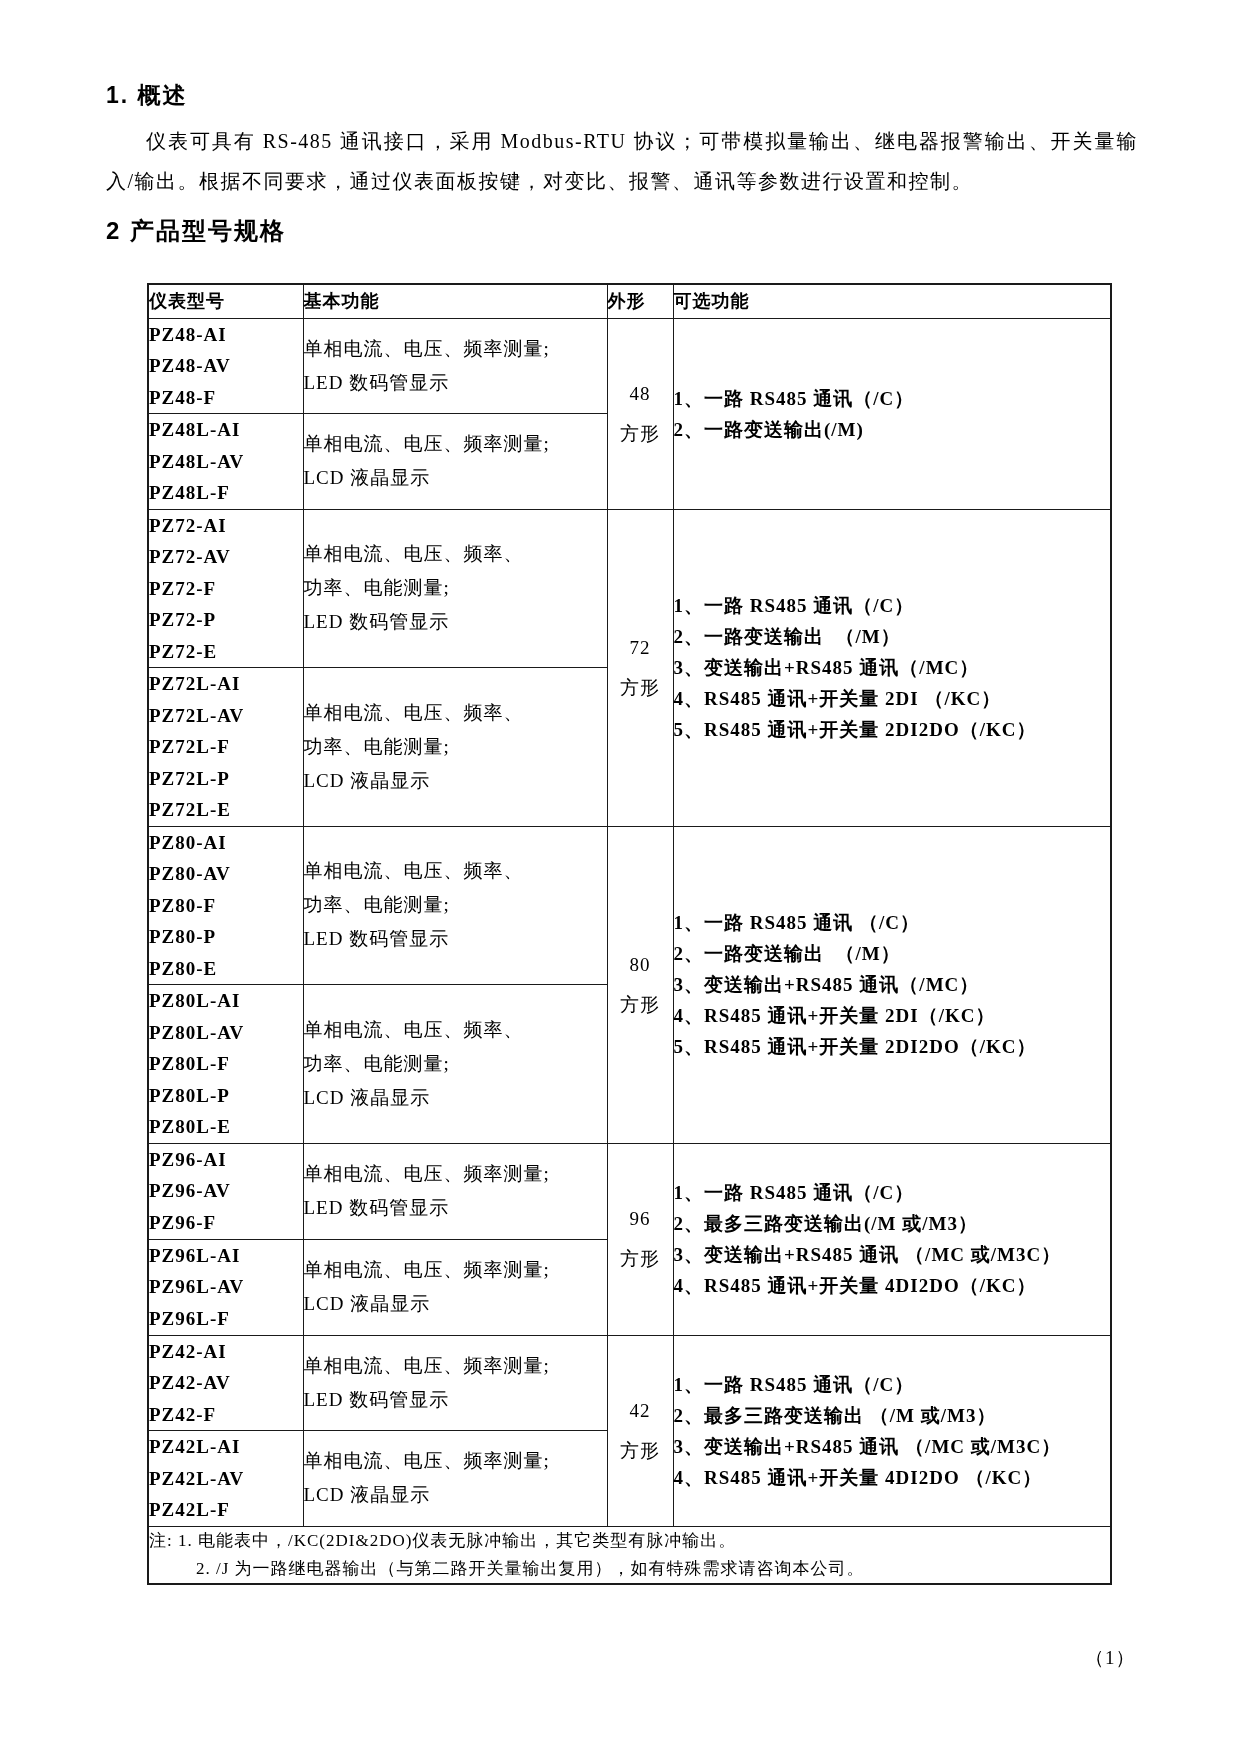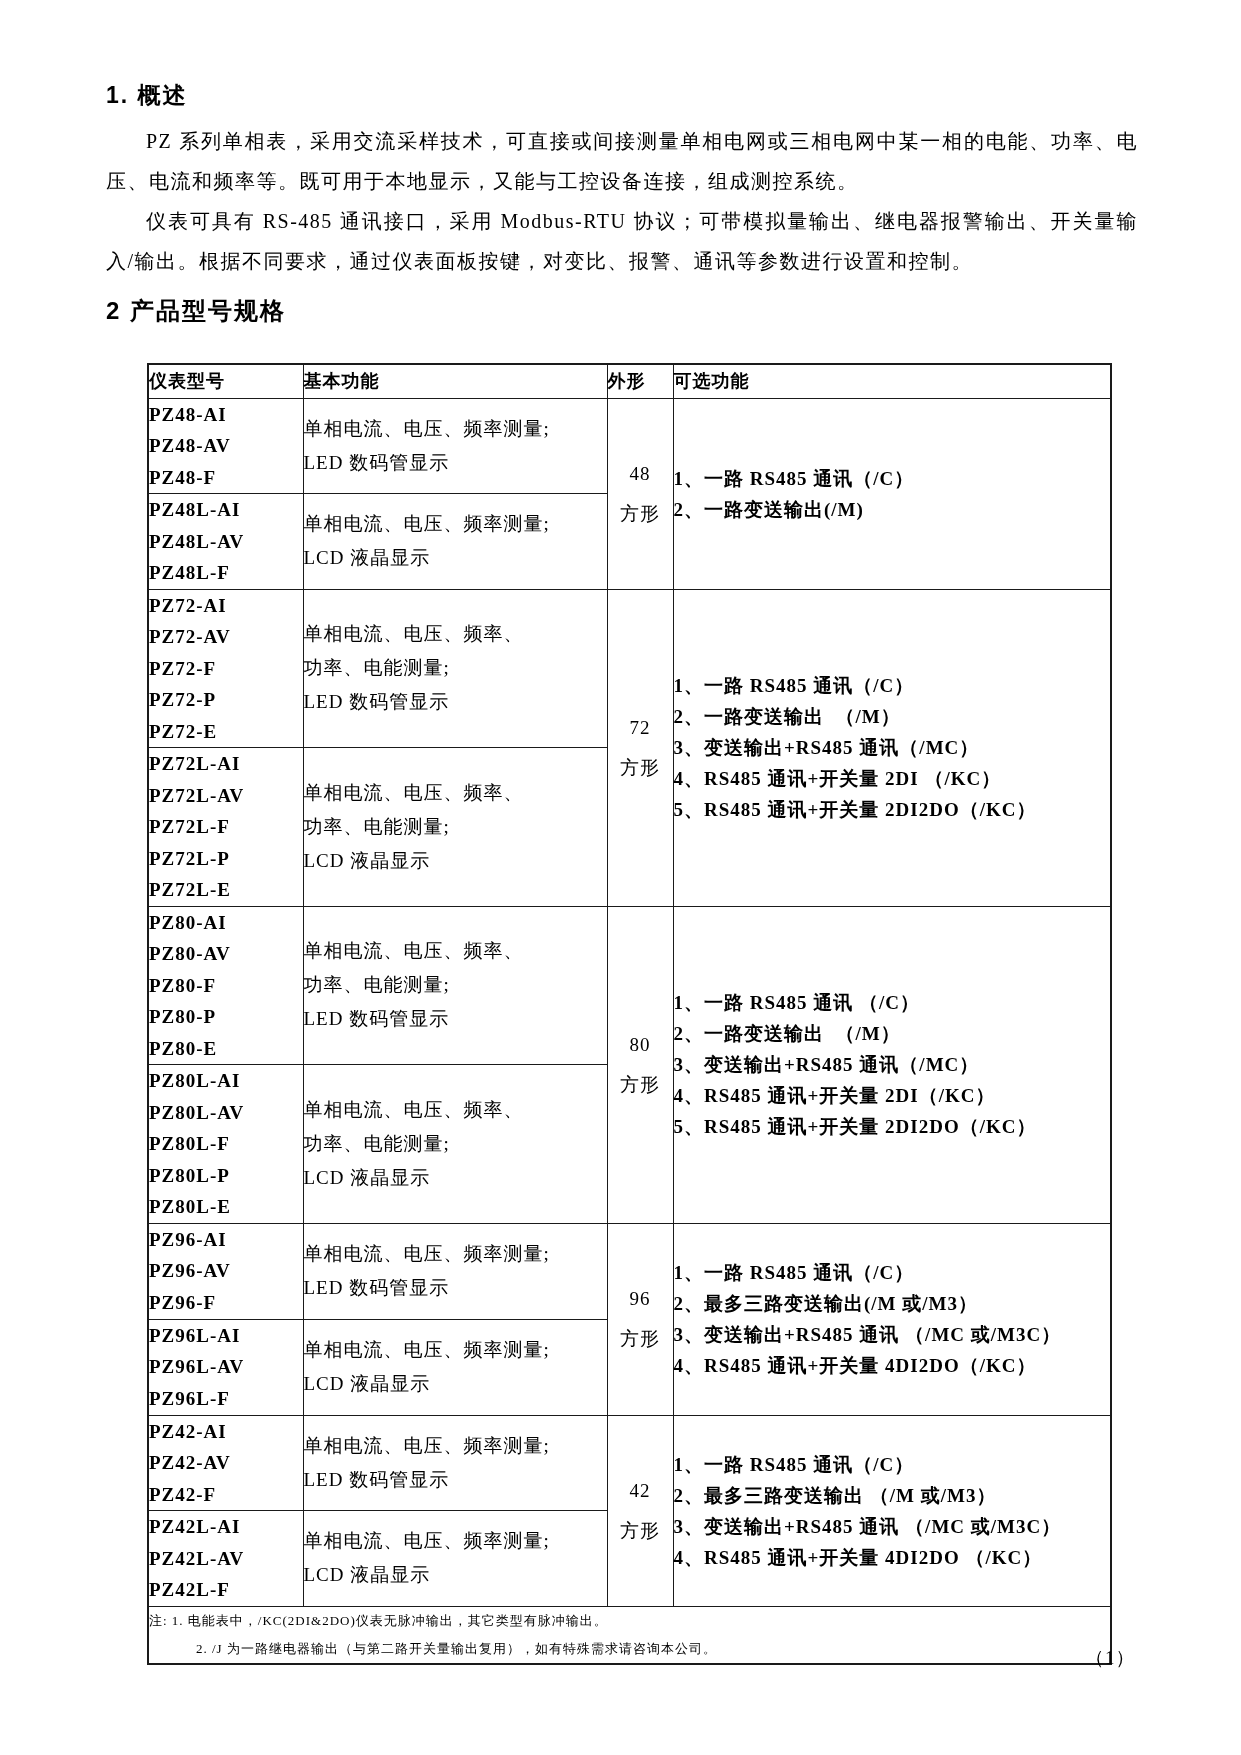--- a/index.html
+++ b/index.html
@@ -87,40 +87,39 @@
   }
   tr.r48 > td { height: 95px; }
   tr.r72 > td { height: 158px; }
   tr.r80 > td { height: 156px; }
   tr.r96 > td { height: 96px; }
   tr.r42 > td { height: 95px; }
   td.notes {
     height: 44px;
     padding: 6px 10px 6px 14px;
     line-height: 28px;
-    font-size: 13px;
+    font-size: 17px;
     margin-left: 44px;
   }
   .note-line2 { margin-left: 47px; }
   .page-number {
     position: absolute;
     left: 1085px;
     top: 1645px;
     font-size: 19px;
     letter-spacing: 1px;
   }
 </style>
 </head>
 <body>
 
 <div class="page">
 
   <div class="h1">1. 概述</div>
 
-  <p class="para">PZ 系列单相表，采用交流采样技术，可直接或间接测量单相电网或三相电网中某一相的电能、功率、电压、电流和频率等。既可用于本地显示，又能与工控设备连接，组成测控系统。</p>
   <p class="para">仪表可具有 RS-485 通讯接口，采用 Modbus-RTU 协议；可带模拟量输出、继电器报警输出、开关量输入/输出。根据不同要求，通过仪表面板按键，对变比、报警、通讯等参数进行设置和控制。</p>
 
   <div class="h2">2 产品型号规格</div>
 
   <table class="spec">
     <colgroup>
       <col style="width:155px">
       <col style="width:304px">
       <col style="width:66px">
       <col style="width:438px">

